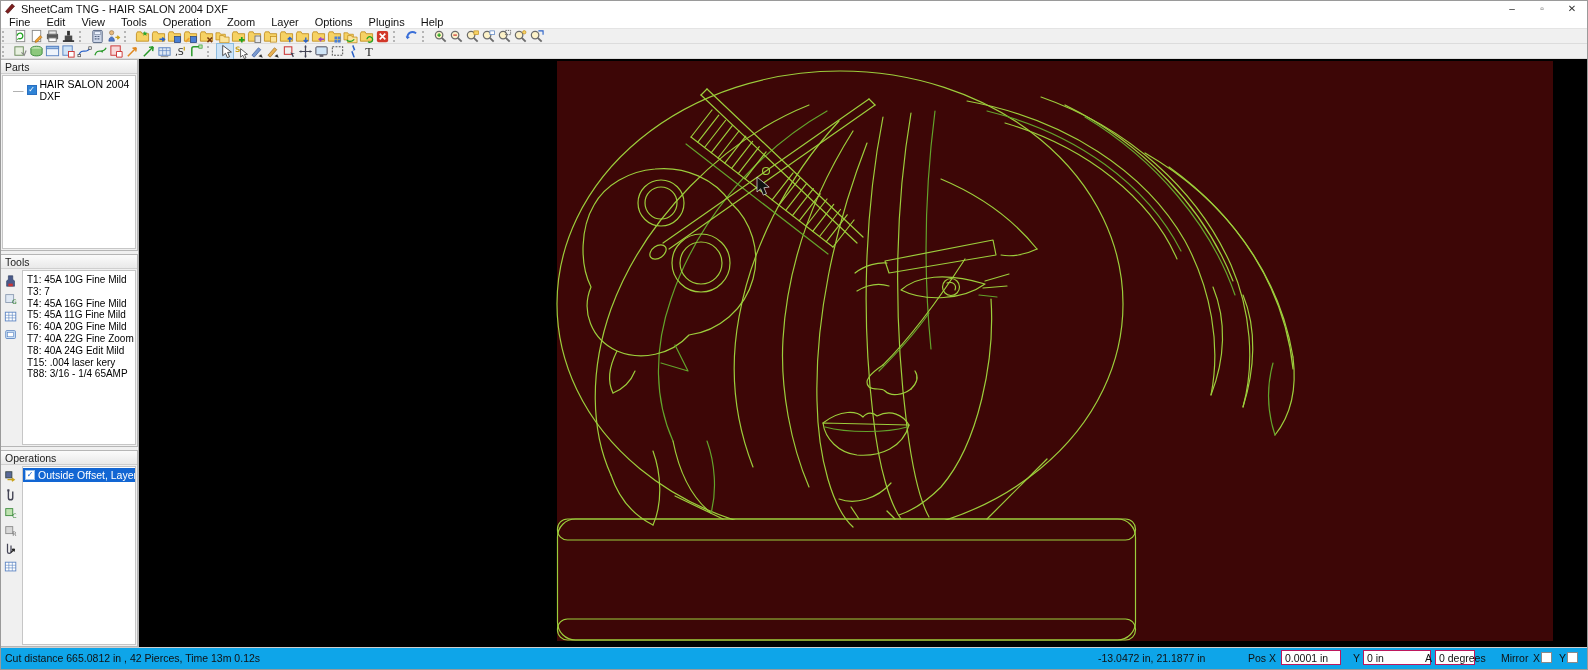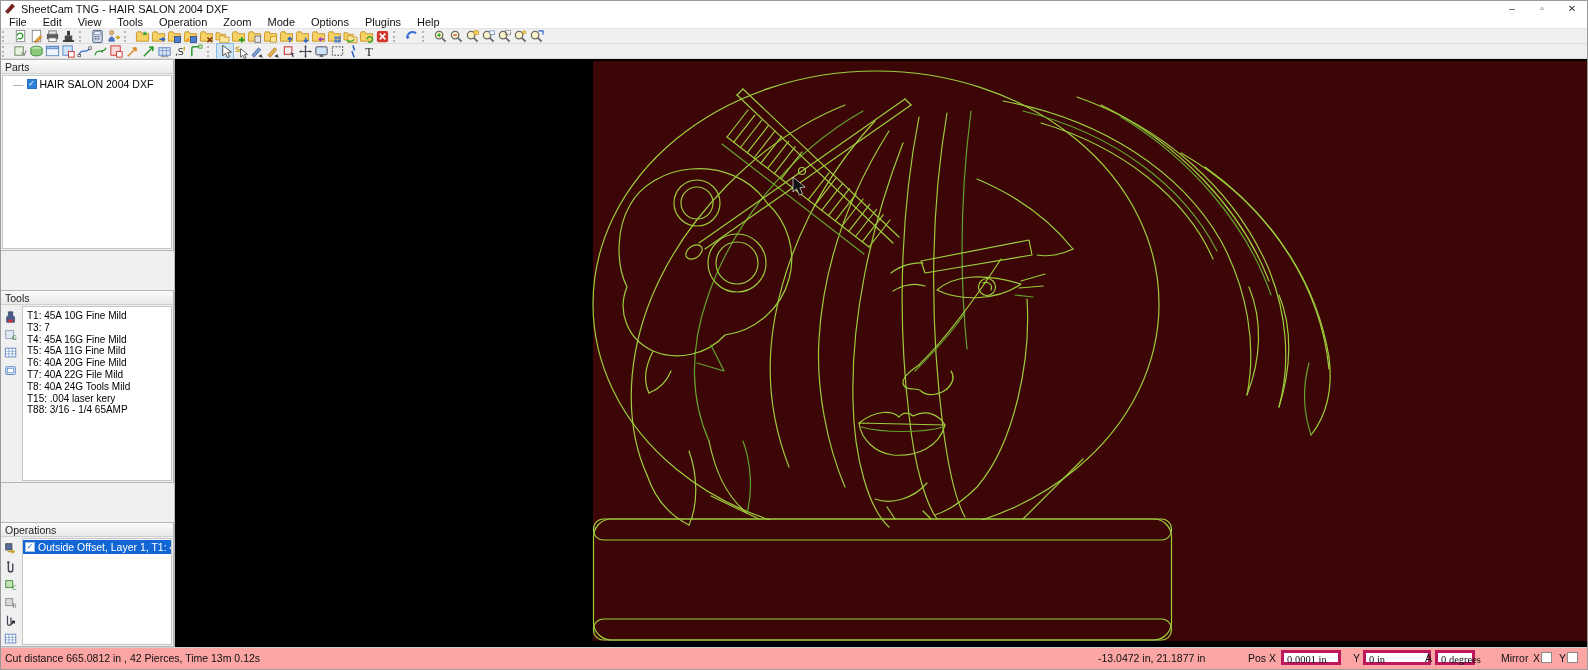--- a/index.html
+++ b/index.html
@@ -23,21 +23,21 @@
   
   .toolbar { height:15px; background:#f0f0f0; display:flex; align-items:center; border-bottom:1px solid #dcdcdc; }
   .tbgroup { display:flex; align-items:center; height:100%; padding:0 2px; }
   .grip { width:5px; height:11px; border-left:2px dotted #b5b5b5; margin:0 3px 0 1px; }
   .tbtn { width:16px; height:15px; display:flex; align-items:center; justify-content:center; background:transparent; border:none; padding:0; }
   .tbtn.active { background:#cde4f7; outline:1px solid #8cbce0; }
   .tbtn svg { display:block; }
 
   
   .main { position:absolute; top:58px; left:0; right:0; bottom:22px; display:flex; }
-  .side { width:174px; background:#f0f0f0; display:flex; flex-direction:column; border-right:1px solid #b6b6b6;gap:36px; }
+  .side { width:138px; background:#f0f0f0; display:flex; flex-direction:column; border-right:1px solid #b6b6b6; }
   .section { display:flex; flex-direction:column; border:1px solid #b6b6b6; border-left:none; margin-bottom:3px; background:#f0f0f0;}
   .section:last-child { margin-bottom:0; flex:1; }
   .sechdr { height:14px; background:linear-gradient(#fbfbfb,#e9e9e9); border-bottom:1px solid #cfcfcf;
      font-size:10.5px; color:#222; padding:1px 0 0 4px; }
   .secbody { flex:1; display:flex; min-height:0; }
   .rail { width:20px; background:#f0f0f0; display:flex; flex-direction:column; align-items:center; padding-top:4px; gap:3px; }
   .listarea { flex:1; background:#ffffff; border:1px solid #c6c6c6; margin:1px; overflow:hidden; }
   .lrow { font-size:10px; color:#000; line-height:11.8px; white-space:nowrap; padding-left:4px; }
   .treerow { display:flex; align-items:center; gap:3px; padding:2px 0 0 10px; font-size:10.5px; }
   .treedash { color:#9a9a9a; }
@@ -45,25 +45,25 @@
      align-items:center; justify-content:center; color:#fff; font-size:8px; line-height:1; flex:0 0 auto;}
   .oprow { display:flex; align-items:center; gap:3px; background:#1266d3; color:#fff; font-size:10.5px;
      padding:1px 2px; margin:1px 0 0 0; white-space:nowrap; overflow:hidden;}
   .oprow .cbx { background:#fff; color:#1266d3; border-color:#9cc3ec; }
 
   
   .canvas { position:relative; flex:1; background:#000; overflow:hidden; }
   .canvas svg.art { position:absolute; left:0; top:0; }
 
   
-  .statusbar { position:absolute; left:0; right:0; bottom:0; height:22px; background:#fca5a5;
+  .statusbar { position:absolute; left:0; right:0; bottom:0; height:22px; background:#0ea5e9;
      border-top:1px solid #cfcfcf; font-size:10.5px; color:#111; }
   .statusbar .sb { position:absolute; top:4px; white-space:nowrap; }
-  .sfield { position:absolute; top:2px; height:15px; background:#fff; border:3px solid #be185d;
-     font-size:10.5px; padding:1px 3px 0 3px; white-space:nowrap;font-family:Liberation Serif, serif; }
+  .sfield { position:absolute; top:2px; height:15px; background:#fff; border:1px solid #be185d;
+     font-size:10.5px; padding:1px 3px 0 3px; white-space:nowrap; }
   .mbox { position:absolute; top:4px; width:11px; height:11px; background:#fff; border:1px solid #8a8a8a; }
 </style>
 </head>
 <body>
 
 <div id="app">
 
   <div class="titlebar">
     <span class="appicon">
       <svg width="11" height="11" viewBox="0 0 11 11">
@@ -72,27 +72,27 @@
     </span>
     <span class="title">SheetCam TNG - HAIR SALON 2004 DXF</span>
     <div class="wincontrols" id="wincontrols">
         <div class="wbtn">–</div>
         <div class="wbtn">▫</div>
         <div class="wbtn">✕</div>
       </div>
   </div>
 
   <div class="menubar" id="menubar">
-      <div class="mitem">File</div>
+      <div class="mitem">Fine</div>
       <div class="mitem">Edit</div>
       <div class="mitem">View</div>
       <div class="mitem">Tools</div>
       <div class="mitem">Operation</div>
       <div class="mitem">Zoom</div>
-      <div class="mitem">Mode</div>
+      <div class="mitem">Layer</div>
       <div class="mitem">Options</div>
       <div class="mitem">Plugins</div>
       <div class="mitem">Help</div>
     </div>
 
   <div class="toolbar" id="toolbar1">
       <span class="grip"></span>
       <span class="tbgroup">
         <button class="tbtn">
           <span>
@@ -599,22 +599,22 @@
                   </svg>
                 </span>
               </button>
             </div>
           <div class="listarea" id="tools-list" style="padding-top:3px">
               <div class="lrow">T1: 45A 10G Fine Mild</div>
               <div class="lrow">T3: 7</div>
               <div class="lrow">T4: 45A 16G Fine Mild</div>
               <div class="lrow">T5: 45A 11G Fine Mild</div>
               <div class="lrow">T6: 40A 20G Fine Mild</div>
-              <div class="lrow">T7: 40A 22G File Mild</div>
-              <div class="lrow">T8: 40A 24G Tools Mild</div>
+              <div class="lrow">T7: 40A 22G Fine Zoom</div>
+              <div class="lrow">T8: 40A 24G Edit Mild</div>
               <div class="lrow">T15: .004 laser kery</div>
               <div class="lrow">T88: 3/16 - 1/4 65AMP</div>
             </div>
         </div>
       </div>
 
       <div class="section">
         <div class="sechdr">Operations</div>
         <div class="secbody">
           <div class="rail" id="ops-rail">

